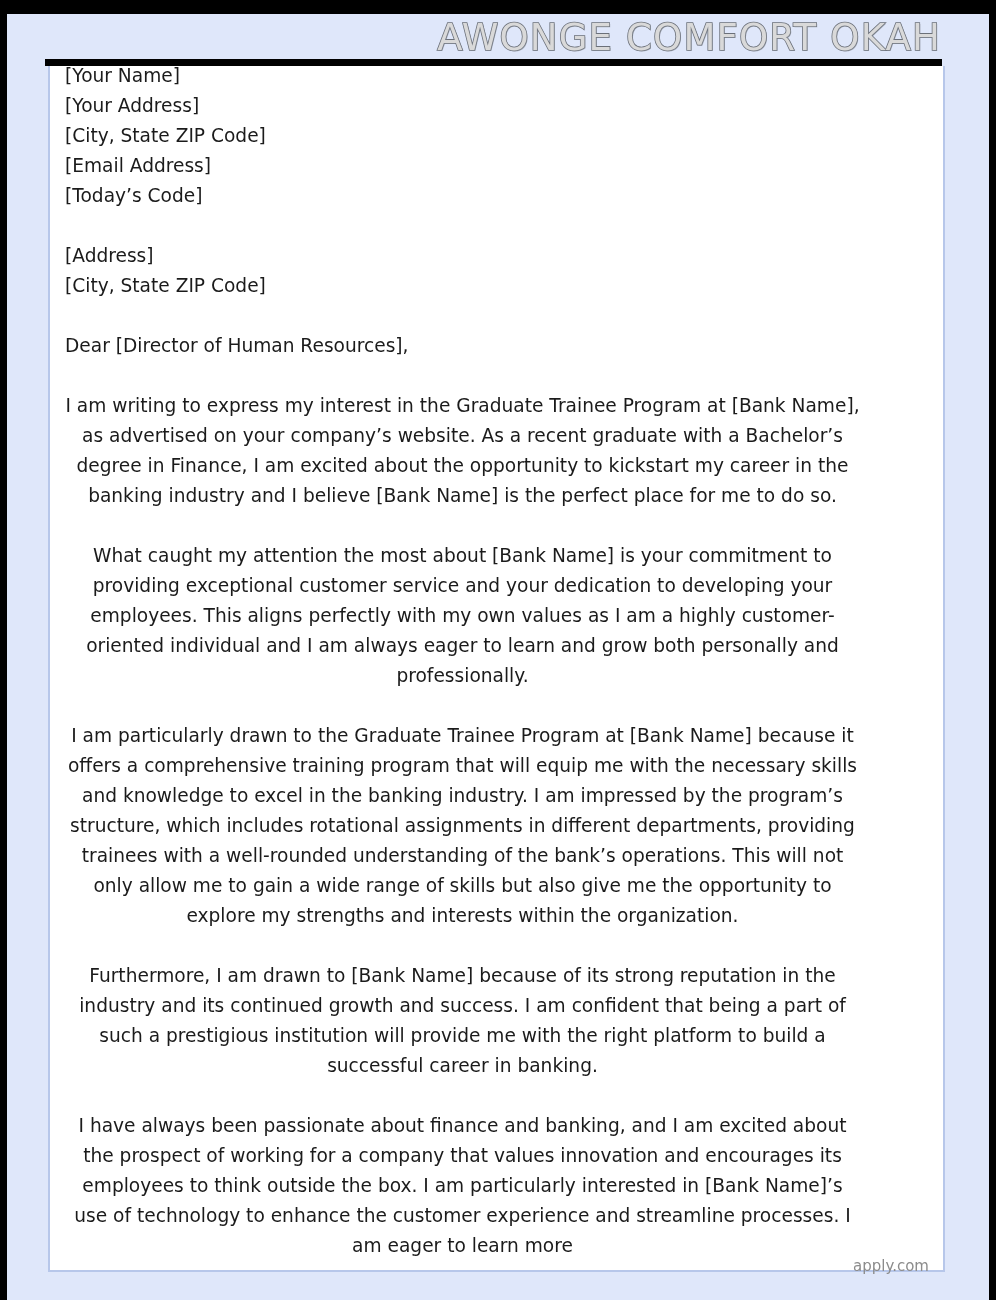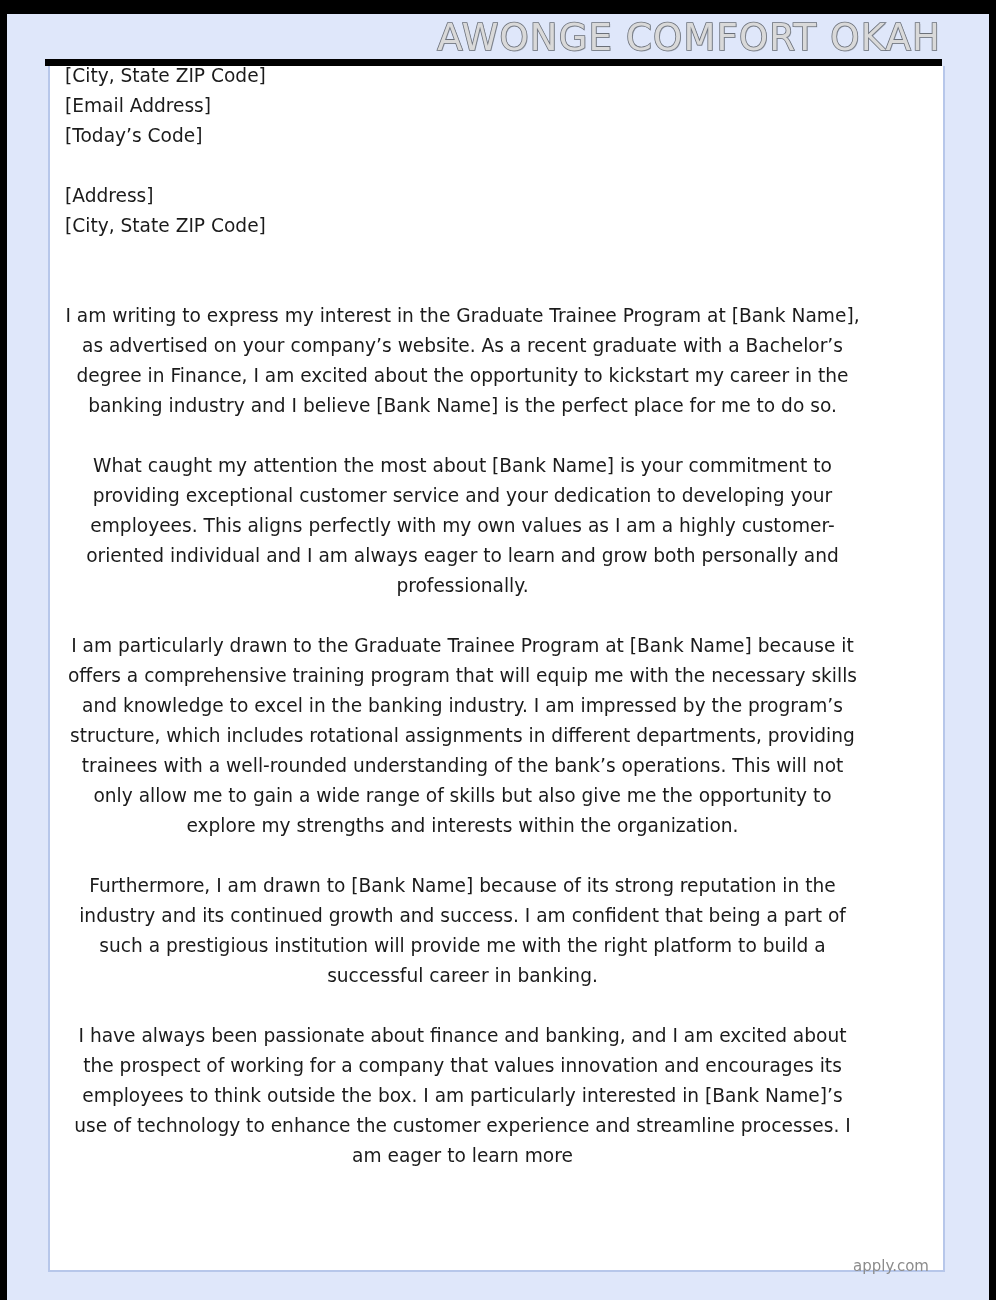--- a/index.html
+++ b/index.html
@@ -128,31 +128,34 @@
 
     <div id="title-bar">
       <div id="doc-title">AWONGE COMFORT OKAH</div>
     </div>
 
     <div id="title-rule"></div>
 
     <div id="letter-page"></div>
 
     <div id="letter-body">
+      <div class="addr-line">[Your Name]</div>
+      <div class="addr-line">[Your Address]</div>
       <div class="addr-line">[City, State ZIP Code]</div>
       <div class="addr-line">[Email Address]</div>
       <div class="addr-line">[Today’s Code]</div>
 
       <div class="blank-line"></div>
 
       <div class="addr-line">[Address]</div>
       <div class="addr-line">[City, State ZIP Code]</div>
 
       <div class="blank-line"></div>
 
+      <div class="addr-line">Dear [Director of Human Resources],</div>
 
       <div class="blank-line"></div>
 
       <div class="para">I am writing to express my interest in the Graduate Trainee Program at [Bank Name], as advertised on your company’s website. As a recent graduate with a Bachelor’s degree in Finance, I am excited about the opportunity to kickstart my career in the banking industry and I believe [Bank Name] is the perfect place for me to do so.</div>
       <div class="blank-line"></div>
 
       <div class="para">What caught my attention the most about [Bank Name] is your commitment to providing exceptional customer service and your dedication to developing your employees. This aligns perfectly with my own values as I am a highly customer-oriented individual and I am always eager to learn and grow both personally and professionally.</div>
       <div class="blank-line"></div>
 
       <div class="para">I am particularly drawn to the Graduate Trainee Program at [Bank Name] because it offers a comprehensive training program that will equip me with the necessary skills and knowledge to excel in the banking industry. I am impressed by the program’s structure, which includes rotational assignments in different departments, providing trainees with a well-rounded understanding of the bank’s operations. This will not only allow me to gain a wide range of skills but also give me the opportunity to explore my strengths and interests within the organization.</div>

